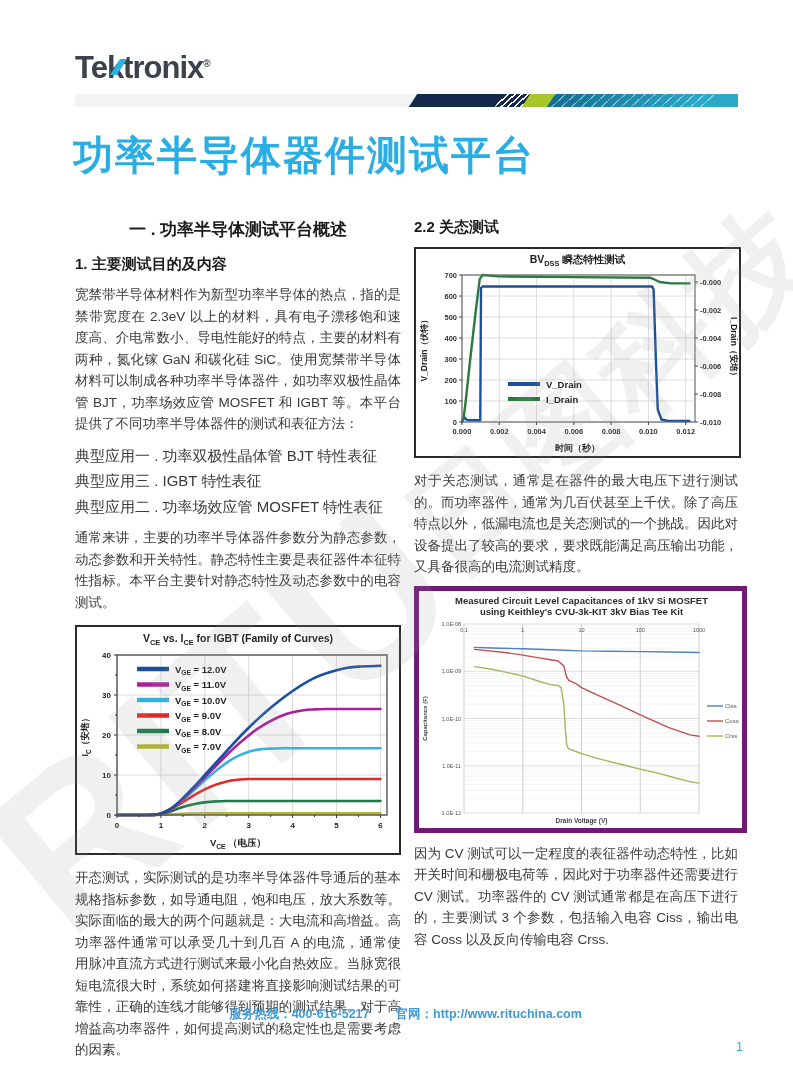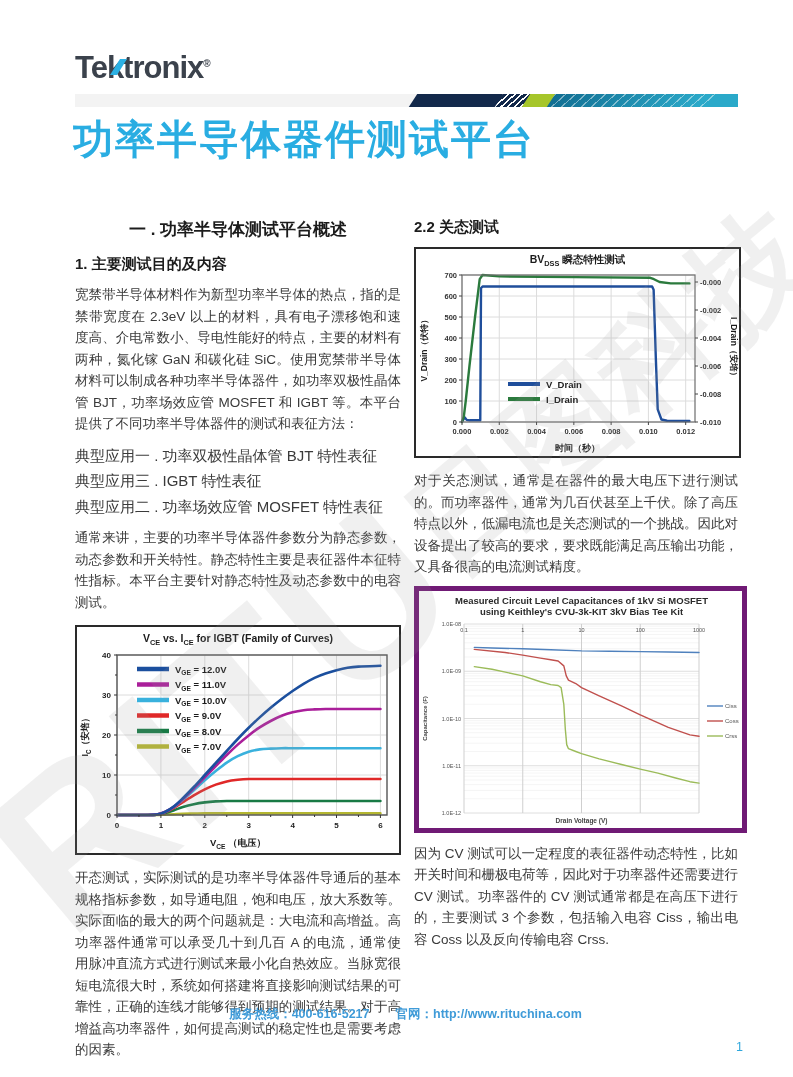--- a/index.html
+++ b/index.html
@@ -12,21 +12,21 @@
   .logo-slash{position:absolute;left:40px;top:9px;width:7px;height:16px;
         background:#2bb1e4;transform:skewX(-32deg);}
   .hbar{position:absolute;left:75px;top:94px;width:663px;height:13px;background:#f3f3f3;overflow:hidden;}
   .hbar .seg{position:absolute;top:0;height:13px;}
   .seg-navy{left:338px;width:92px;background:#13294b;transform:skewX(-33deg);}
   .seg-navy-stripes{left:424px;width:30px;background:repeating-linear-gradient(115deg,#13294b 0 4px,#ffffff 4px 6px);transform:skewX(-33deg);}
   .seg-lime{left:451px;width:28px;background:#a6c62a;transform:skewX(-33deg);}
   .seg-teal{left:476px;width:200px;background:linear-gradient(90deg,#116e92,#2aa9c9 75%,#2aa9c9);transform:skewX(-33deg);}
   .seg-teal-stripes{left:476px;width:160px;background:repeating-linear-gradient(115deg,rgba(255,255,255,0.45) 0 1.5px,transparent 1.5px 9px);transform:skewX(-33deg);}
   
-  .doc-title{position:absolute;left:73px;top:112px;font-size:40px;font-weight:bold;
+  .doc-title{position:absolute;left:73px;top:128px;font-size:40px;font-weight:bold;
         color:#29ade2;letter-spacing:2px;}
   
   .col{position:absolute;top:218px;}
   .col-left{left:75px;width:326px;}
   .col-right{left:414px;width:324px;}
   h2.sec{font-size:17px;font-weight:bold;color:#1c1c1c;margin:0 0 12px 0;text-align:center;}
   h3.sub{font-size:15px;font-weight:bold;color:#1c1c1c;margin:14px 0 10px 0;}
   p.body{font-size:13.5px;line-height:21.5px;color:#3a3a3a;text-align:justify;margin:8px 0 8px 0;}
   .app-line{font-size:15px;line-height:25.5px;color:#3a3a3a;}
   

